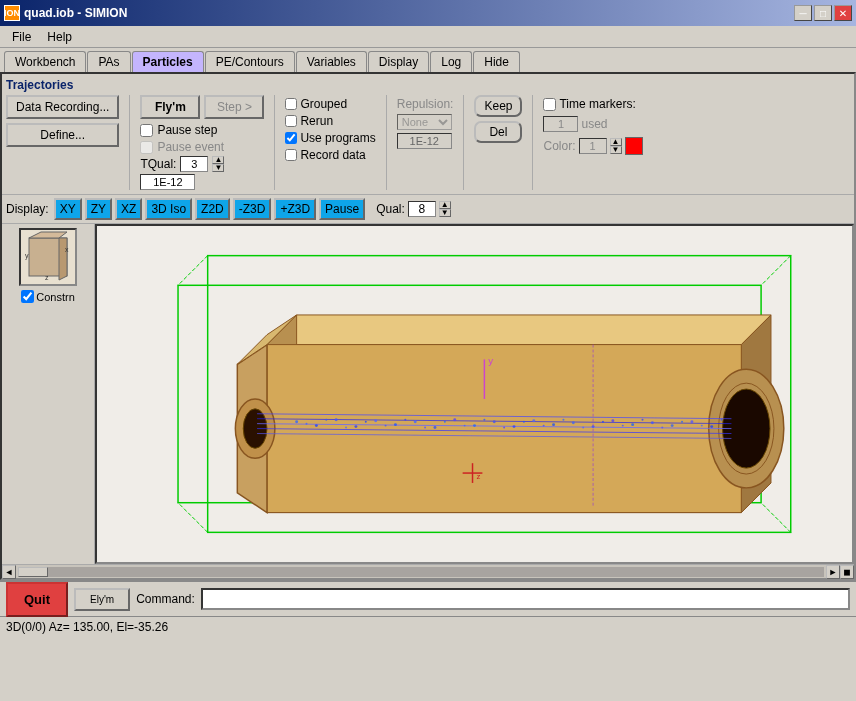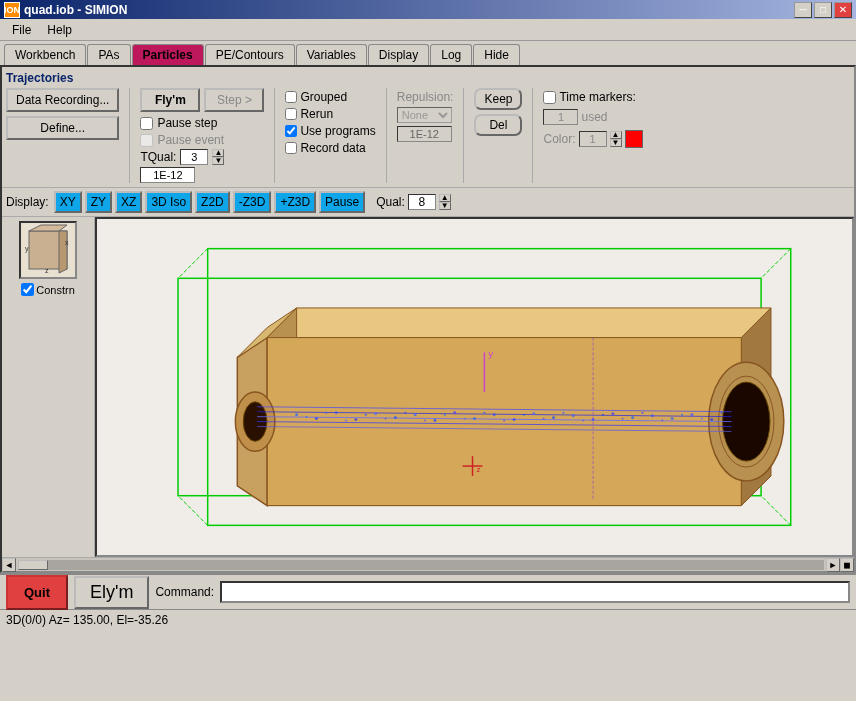--- a/index.html
+++ b/index.html
@@ -8,21 +8,21 @@
       font-size: 12px;
       background: #d4d0c8;
       width: 856px;
       height: 701px;
       overflow: hidden;
     }
     
     #titlebar {
       background: linear-gradient(to right, #0a246a, #a6b5e0);
       color: white;
-      height: 19px;
+      height: 26px;
       display: flex;
       align-items: center;
       padding: 0 4px;
       justify-content: space-between;
     }
     #titlebar .title-left {
       display: flex;
       align-items: center;
       gap: 4px;
       font-size: 12px;
@@ -79,21 +79,21 @@
     .tab {
       padding: 3px 10px;
       border: 1px solid #888;
       border-bottom: none;
       background: #d4d0c8;
       cursor: pointer;
       font-size: 12px;
       border-radius: 3px 3px 0 0;
     }
     .tab.active {
-      background: #be185d;
+      background: #c4b5fd;
       border-color: #888;
       font-weight: bold;
     }
 
     
     #content {
       background: #d4d0c8;
       border: 2px inset #888;
     }
 
@@ -360,21 +360,21 @@
       padding: 8px 16px;
       border: 2px outset #cc3333;
       cursor: pointer;
       font-size: 13px;
     }
     .btn-fly2 {
       padding: 4px 14px;
       border: 2px outset #bbb;
       background: #d4d0c8;
       cursor: pointer;
-      font-size: 18px;
+      font-size: 10px;
     }
     .cmd-label { font-size: 12px; }
     .cmd-input {
       flex: 1;
       height: 22px;
       border: 2px inset #888;
       background: white;
       font-size: 12px;
       padding: 2px 4px;
     }

